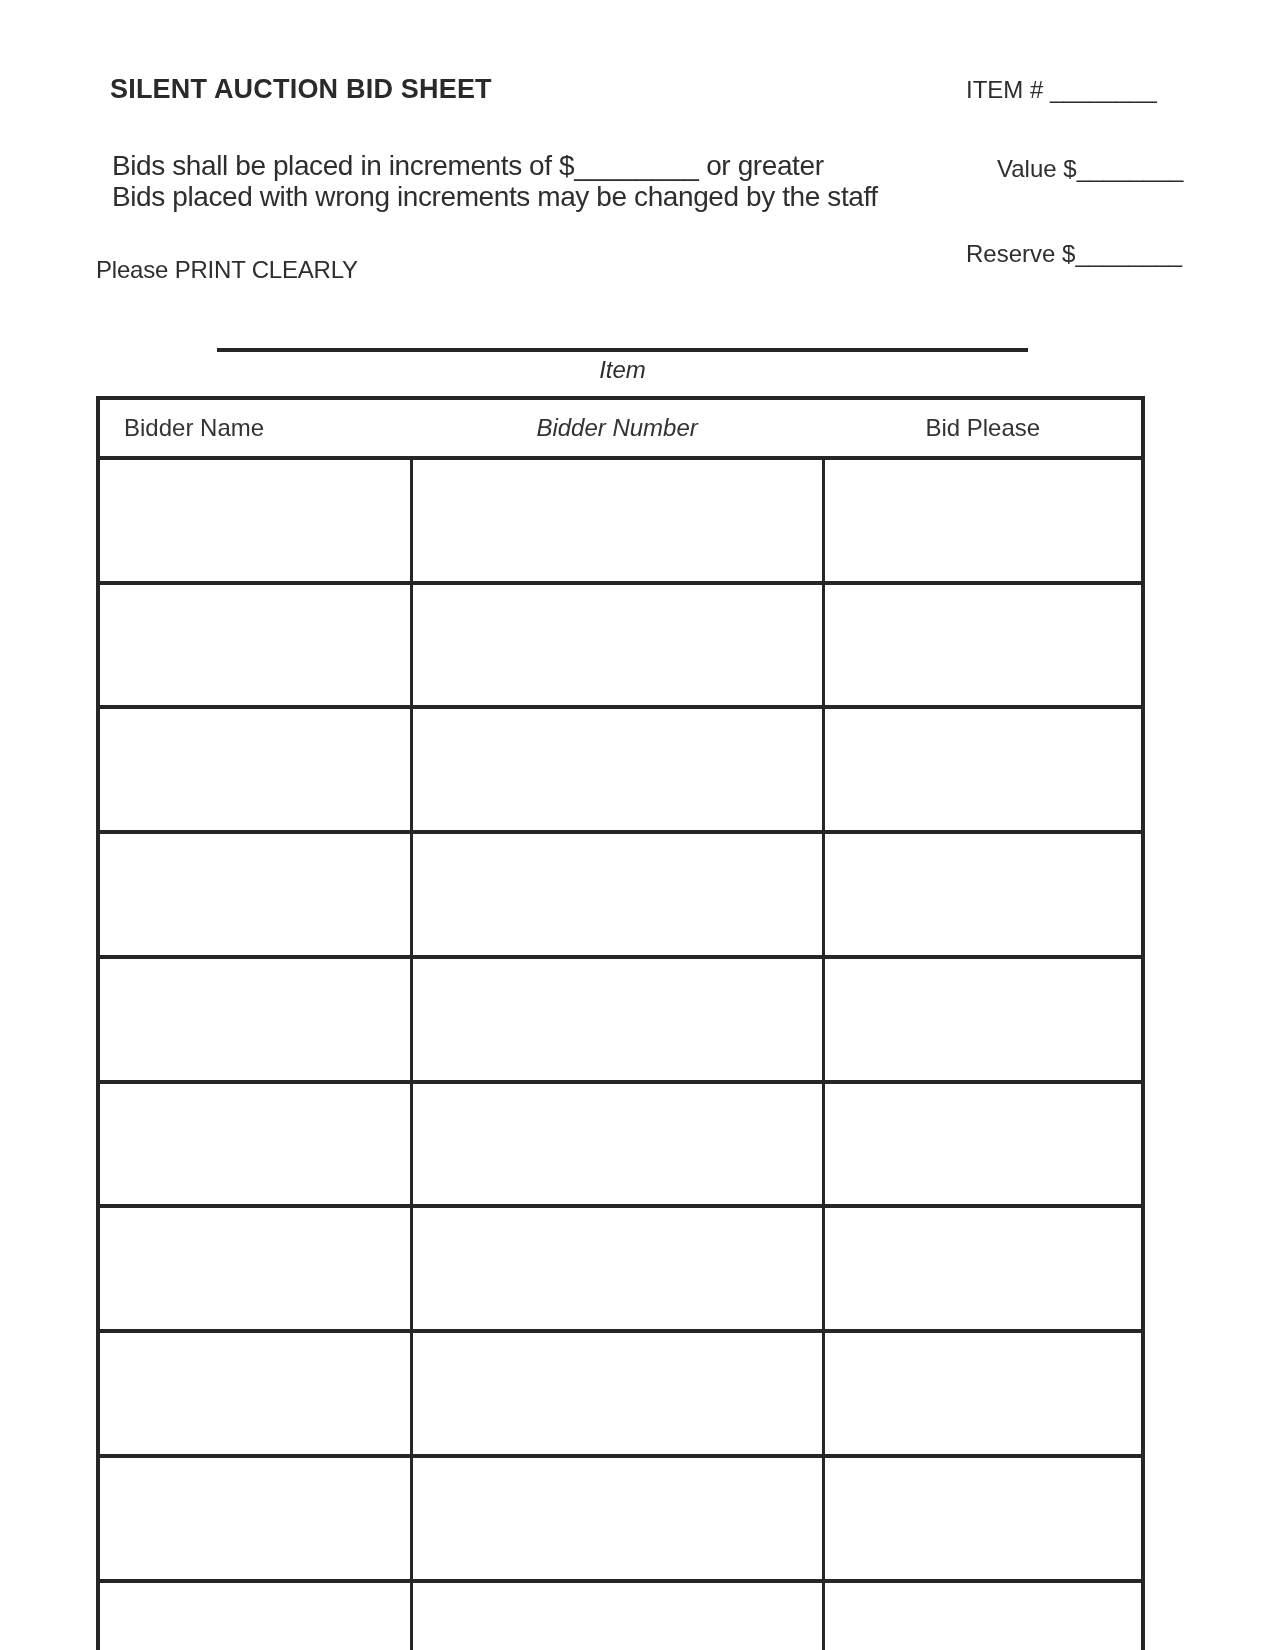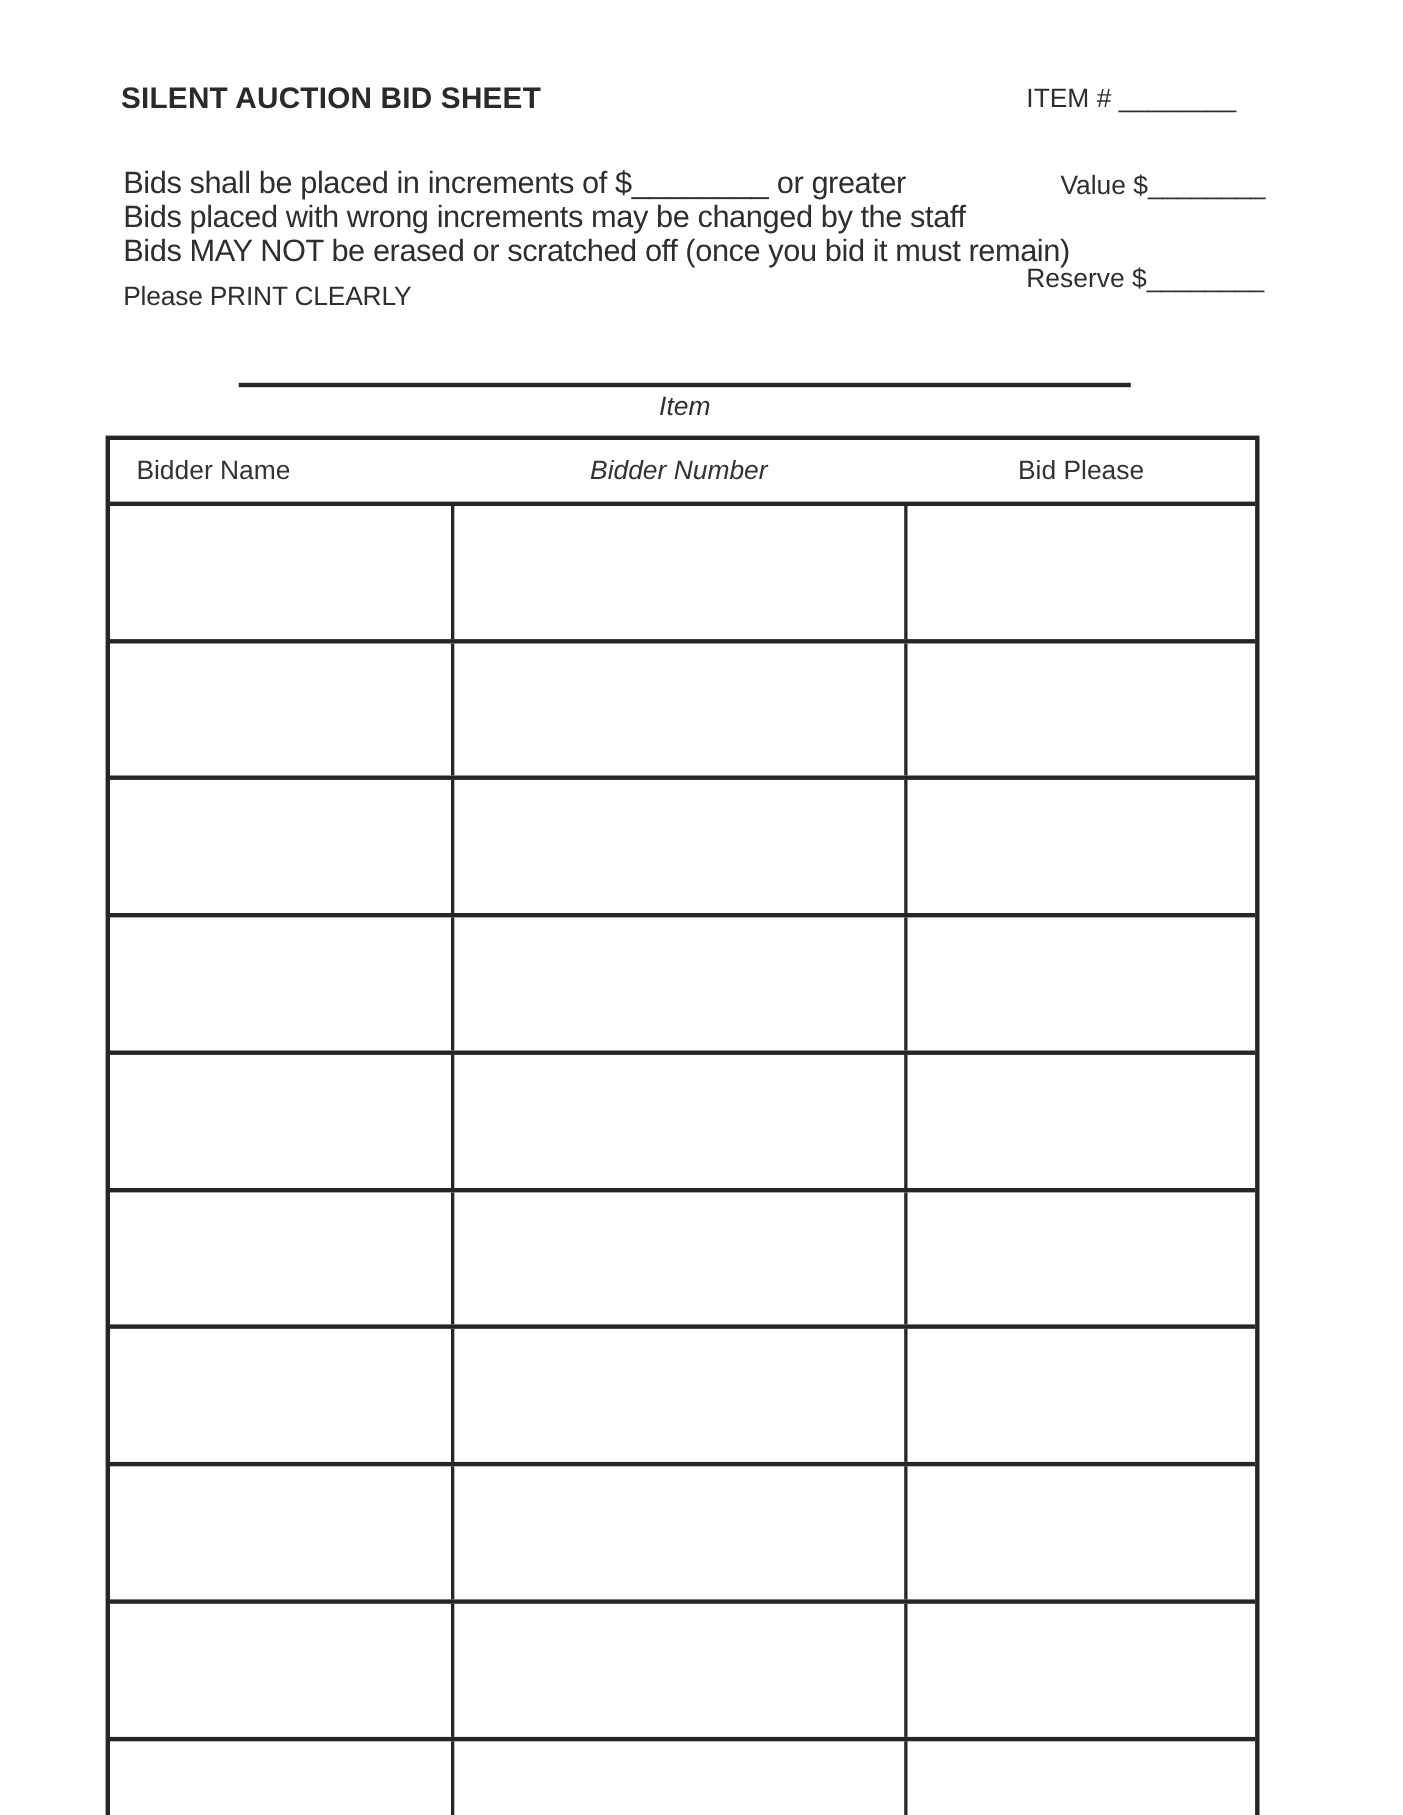--- a/index.html
+++ b/index.html
@@ -18,39 +18,39 @@
     left: 110px;
     top: 74px;
     font-size: 27px;
     font-weight: bold;
     letter-spacing: 0.2px;
     color: #2a2a2a;
     white-space: nowrap;
   }
   .right-field {
     position: absolute;
-    left: 933px;
+    left: 966px;
     font-size: 24px;
     white-space: nowrap;
   }
   .rf-item    { top: 76px; }
   .rf-value   { top: 155px; margin-left: 31px; }
   .rf-reserve { top: 240px; }
   .instructions {
     position: absolute;
     left: 112px;
     top: 150px;
     font-size: 28px;
     letter-spacing: -0.4px;
     line-height: 31px;
     white-space: nowrap;
   }
   .print-clearly {
     position: absolute;
-    left: 112px;
+    left: 96px;
     top: 256px;
     font-size: 24px;
     letter-spacing: -0.2px;
     white-space: nowrap;
   }
   .blank { letter-spacing: 0; }
   .item-line {
     position: absolute;
     left: 217px;
     top: 348px;
@@ -115,21 +115,20 @@
 
   <div class="right-field rf-item"><span>ITEM # </span><span class="blank">________</span></div>
 
   <div class="right-field rf-value"><span>Value $</span><span class="blank">________</span></div>
 
   <div class="right-field rf-reserve"><span>Reserve $</span><span class="blank">________</span></div>
 
   <div class="instructions">
     <div><span>Bids shall be placed in increments of $</span><span class="blank">________</span><span> or greater</span></div>
     <div>Bids placed with wrong increments may be changed by the staff</div>
-    <div>Bids MAY NOT be erased or scratched off (once you bid it must remain)</div>
   </div>
 
   <div class="print-clearly">Please PRINT CLEARLY</div>
 
   <div class="item-line"></div>
   <div class="item-caption">Item</div>
 
   <div class="bid-table">
     <div class="thead">
       <div class="hc1">Bidder Name</div>

